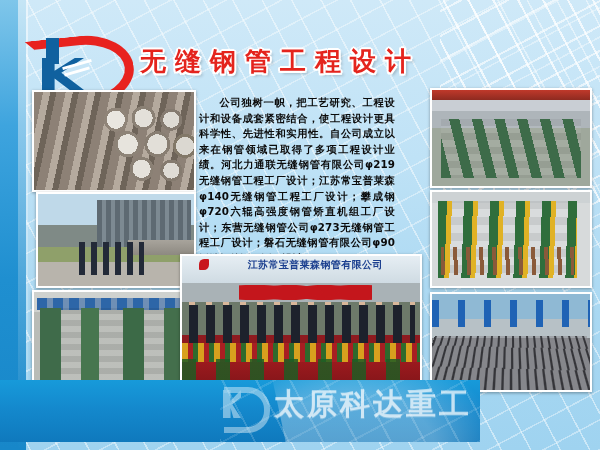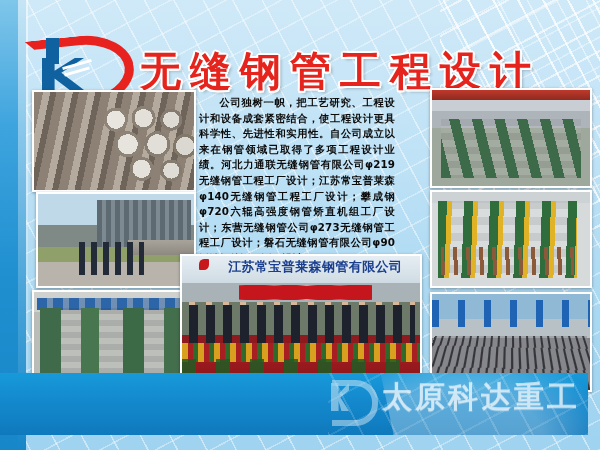--- a/index.html
+++ b/index.html
@@ -36,21 +36,21 @@
     position:absolute;left:0;top:0;width:26px;height:450px;
     background:linear-gradient(180deg,#7fc6ea 0%,#3ea4de 28%,#1f8fd0 62%,#1787c9 100%);
   }
   .left-band-inner{
     position:absolute;left:18px;top:0;width:10px;height:450px;
     background:linear-gradient(180deg,rgba(255,255,255,.55),rgba(255,255,255,0));
   }
 
   
   .footer{
-    position:absolute;left:0;bottom:15px;width:588px;height:62px;
+    position:absolute;left:0;bottom:8px;width:480px;height:62px;
     background:linear-gradient(180deg,#179ada 0%,#1489cd 45%,#0f79bd 100%);
     overflow:hidden;
   }
   .footer .swoosh{
     position:absolute;right:-30px;top:-52px;width:230px;height:150px;
     background:radial-gradient(ellipse at 20% 80%, rgba(255,255,255,.30) 0 38%, rgba(255,255,255,0) 62%);
     transform:rotate(-12deg);
   }
   .footer .diag{
     position:absolute;right:0;top:0;width:260px;height:62px;
@@ -102,21 +102,21 @@
   }
   .brand-logo .stripe2{
     position:absolute;left:40px;top:36px;width:26px;height:3px;background:#ffffff;
     transform:rotate(-16deg);
   }
 
   
   .title{
     position:absolute;left:140px;top:44px;
     font-family:Liberation Serif, serif;
-    font-size:41px;font-weight:bold;letter-spacing:9px;
+    font-size:26px;font-weight:bold;letter-spacing:9px;
     color:#e4241d;white-space:nowrap;
     -webkit-text-stroke:0px;
     text-shadow:
       2px 0 0 #fff, -2px 0 0 #fff, 0 2px 0 #fff, 0 -2px 0 #fff,
       1.5px 1.5px 0 #fff, -1.5px 1.5px 0 #fff, 1.5px -1.5px 0 #fff, -1.5px -1.5px 0 #fff,
       3px 3px 3px rgba(0,0,0,.22);
   }
 
   
   .body-text{
@@ -197,21 +197,21 @@
   #photo-ceremony{left:180px;top:254px;width:238px;height:136px;}
   #photo-ceremony .inner{
     background:linear-gradient(180deg,#cfd5da 0 16%,#a9b2b6 16% 34%,#6d7a6a 34% 58%,#8d1a1f 58% 100%);
   }
   #photo-ceremony .banner{
     position:absolute;left:0;top:0;width:100%;height:20%;
     background:linear-gradient(180deg,#e6eef3,#cfdbe3);
   }
   #photo-ceremony .banner-txt{
     position:absolute;left:14%;top:2px;width:84%;
-    font-size:13px;font-weight:bold;color:#1b3f8f;letter-spacing:.4px;
+    font-size:10px;font-weight:bold;color:#1b3f8f;letter-spacing:.4px;
     white-space:nowrap;text-align:center;
   }
   #photo-ceremony .bmark{
     position:absolute;left:7%;top:3px;width:10px;height:11px;
     background:#c8161d;border-radius:50% 10% 50% 10%;
   }
   #photo-ceremony .bigchars{
     position:absolute;left:24%;top:18%;width:56%;height:18%;
     background:
       radial-gradient(ellipse at 12% 50%, #c4161c 0 40%, transparent 42%),

